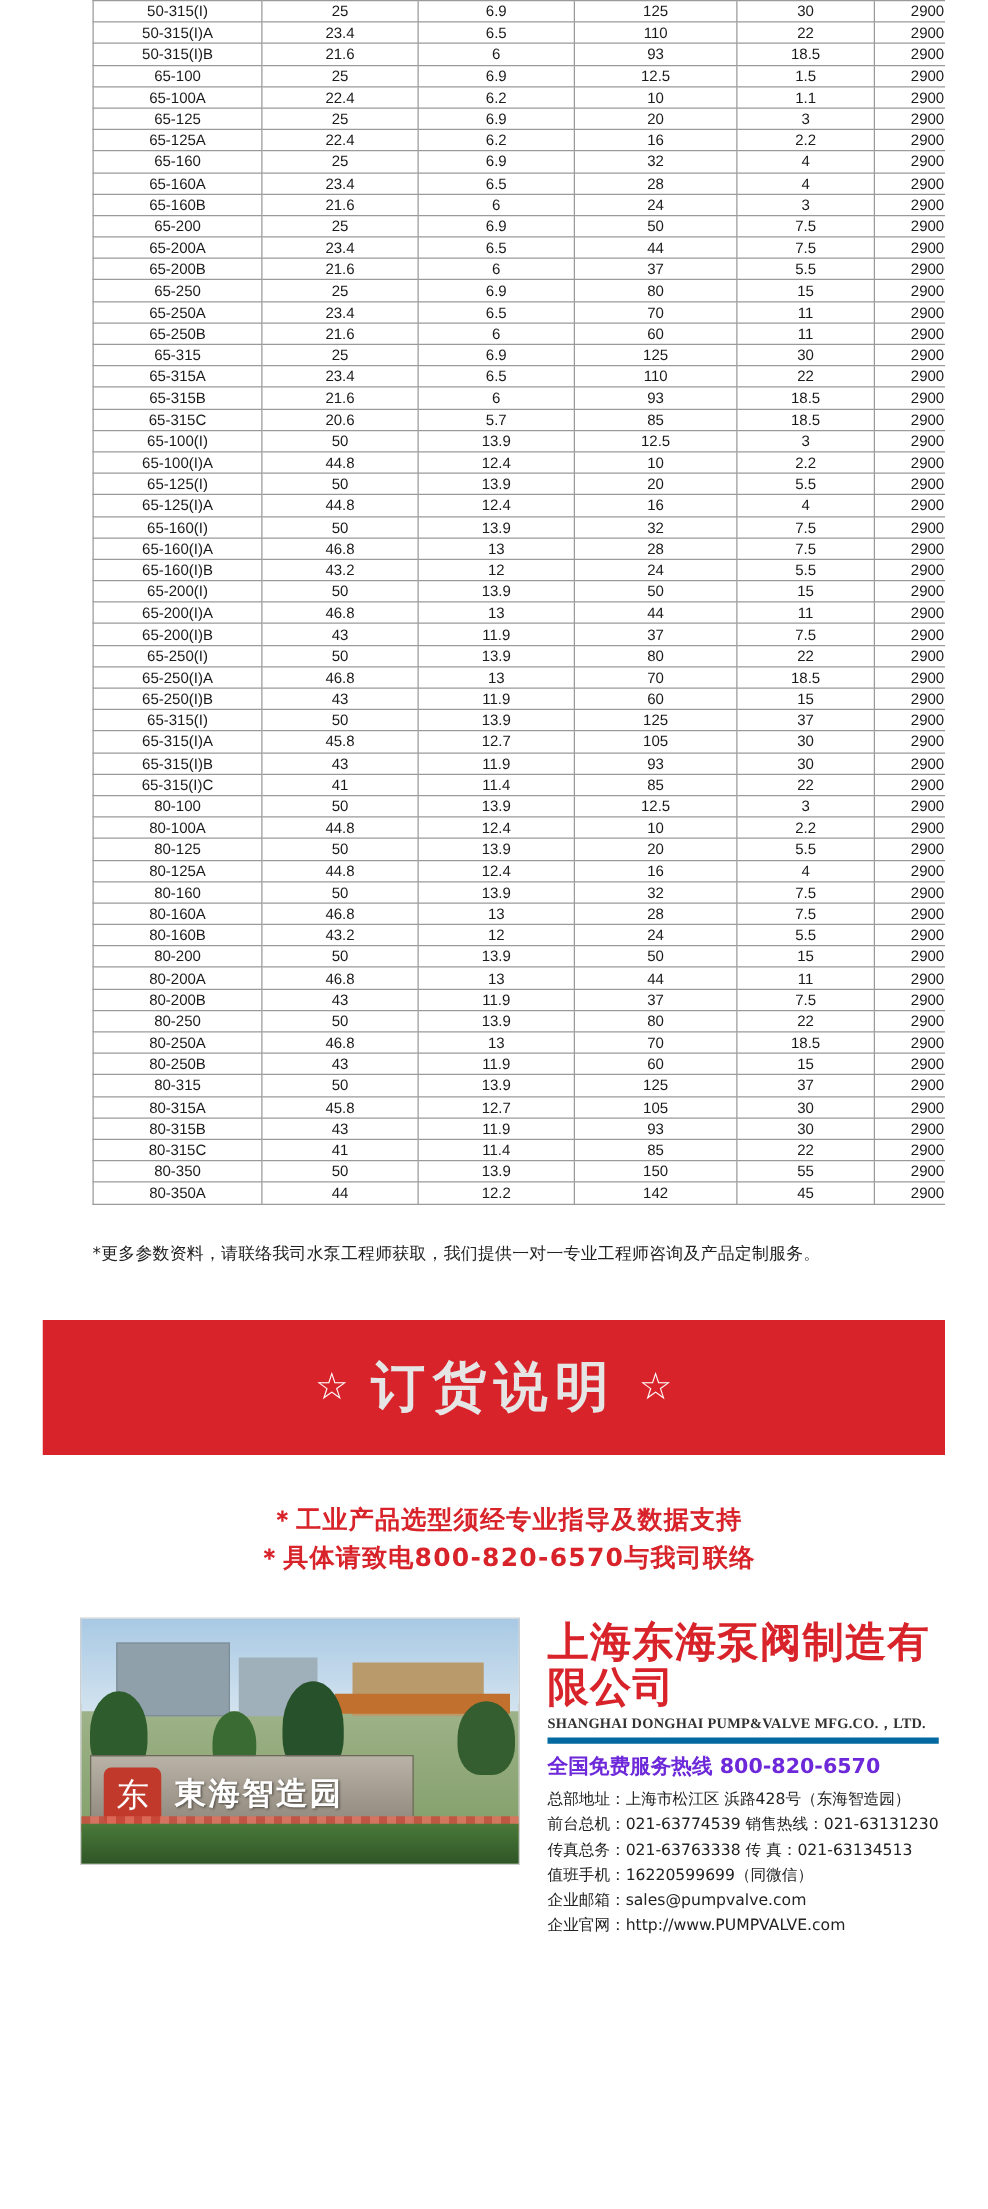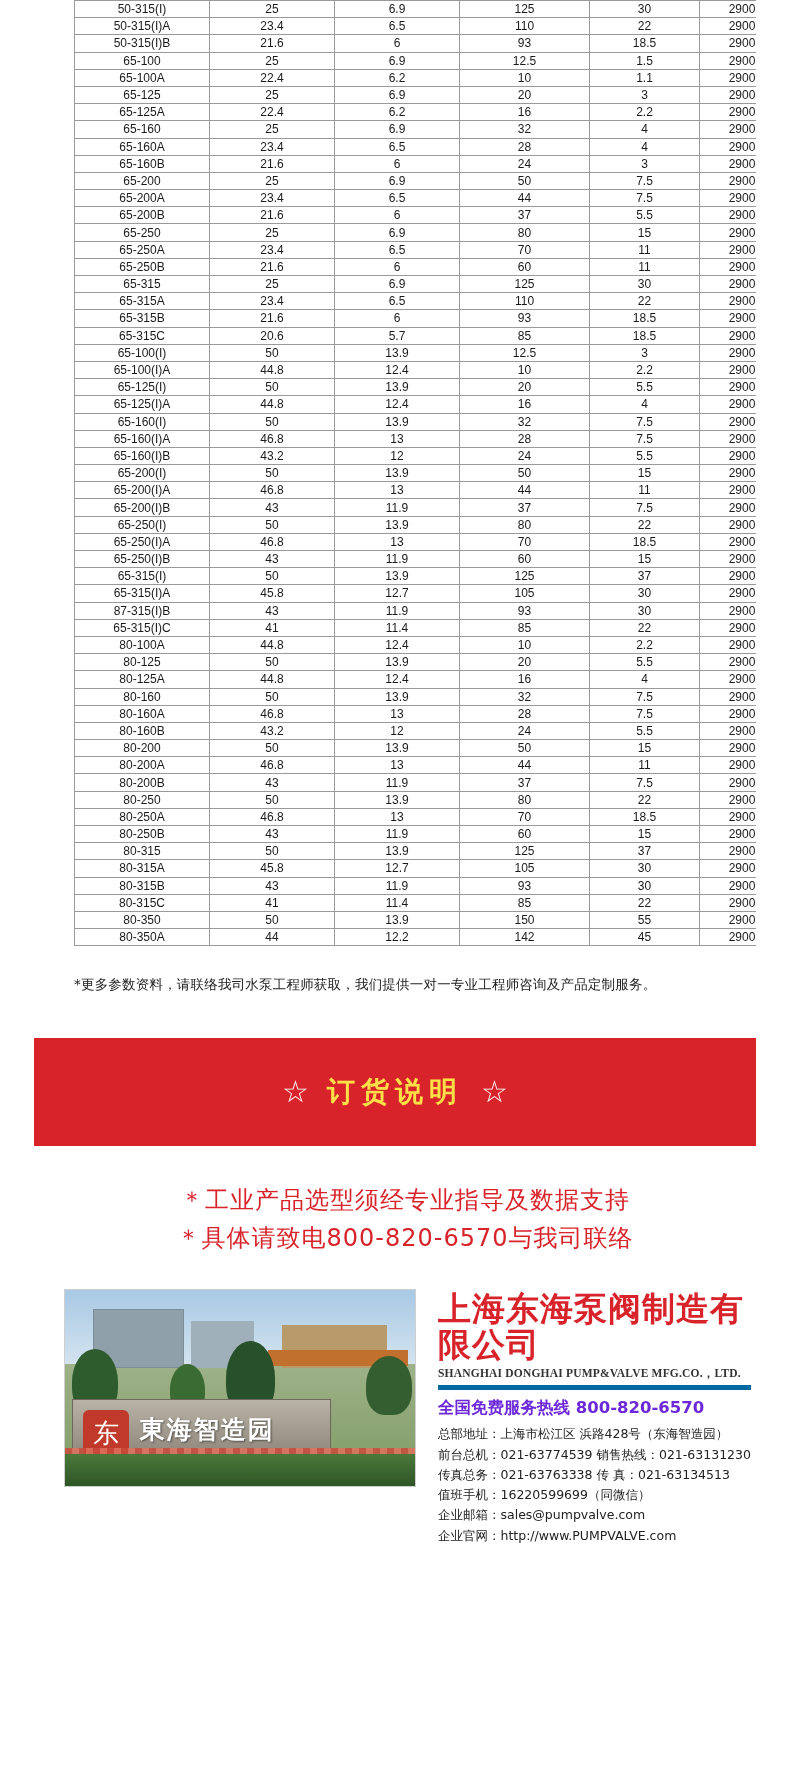--- a/index.html
+++ b/index.html
@@ -78,36 +78,36 @@
     align-items: center;
     gap: 18px;
     color: #ffffff;
   }
   .banner-star {
     font-size: 30px;
     line-height: 1;
     color: #ffffff;
   }
   .banner-title {
-    font-size: 28px;
+    font-size: 43px;
     font-weight: bold;
     letter-spacing: 6px;
     font-family: Liberation Sans, sans-serif;
-    color: #fde047;
+    color: #e5e5e5;
   }
 
   
   .headlines {
     text-align: center;
     padding: 36px 0 26px 0;
   }
   .headline {
     color: #d8232a;
-    font-size: 24px;
-    font-weight: normal;
+    font-size: 20px;
+    font-weight: bold;
     letter-spacing: 1px;
     line-height: 1.55;
     font-family: "DejaVu Sans", sans-serif;
     padding-left: 20px;
   }
 
   
   .footer {
     display: flex;
     padding: 6px 28px 20px 30px;
@@ -520,33 +520,41 @@
           </tr>
           <tr>
             <td>65-315(I)A</td>
             <td>45.8</td>
             <td>12.7</td>
             <td>105</td>
             <td>30</td>
             <td>2900</td>
           </tr>
           <tr>
-            <td>87-315(I)B</td>
+            <td>65-315(I)B</td>
             <td>43</td>
             <td>11.9</td>
             <td>93</td>
             <td>30</td>
             <td>2900</td>
           </tr>
           <tr>
             <td>65-315(I)C</td>
             <td>41</td>
             <td>11.4</td>
             <td>85</td>
             <td>22</td>
+            <td>2900</td>
+          </tr>
+          <tr>
+            <td>80-100</td>
+            <td>50</td>
+            <td>13.9</td>
+            <td>12.5</td>
+            <td>3</td>
             <td>2900</td>
           </tr>
           <tr>
             <td>80-100A</td>
             <td>44.8</td>
             <td>12.4</td>
             <td>10</td>
             <td>2.2</td>
             <td>2900</td>
           </tr>

